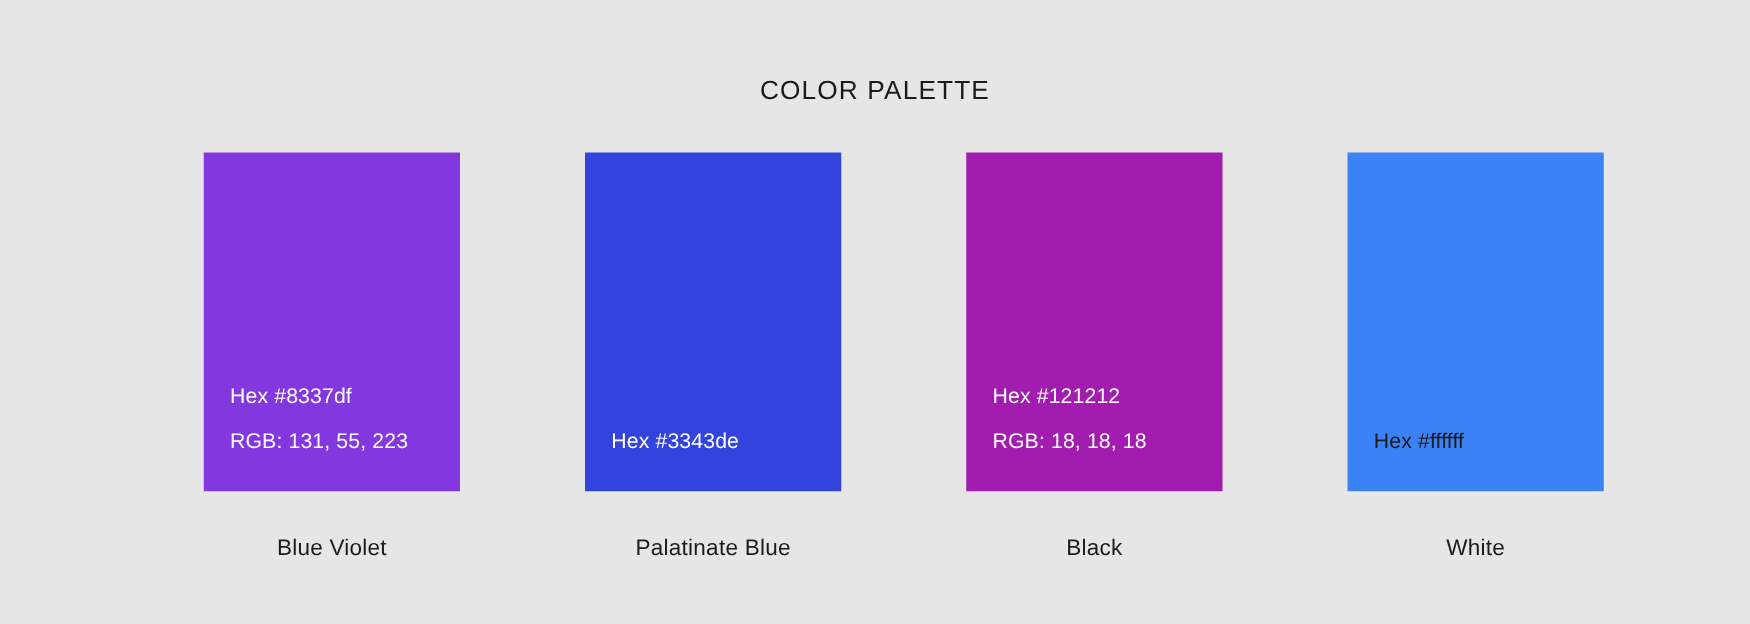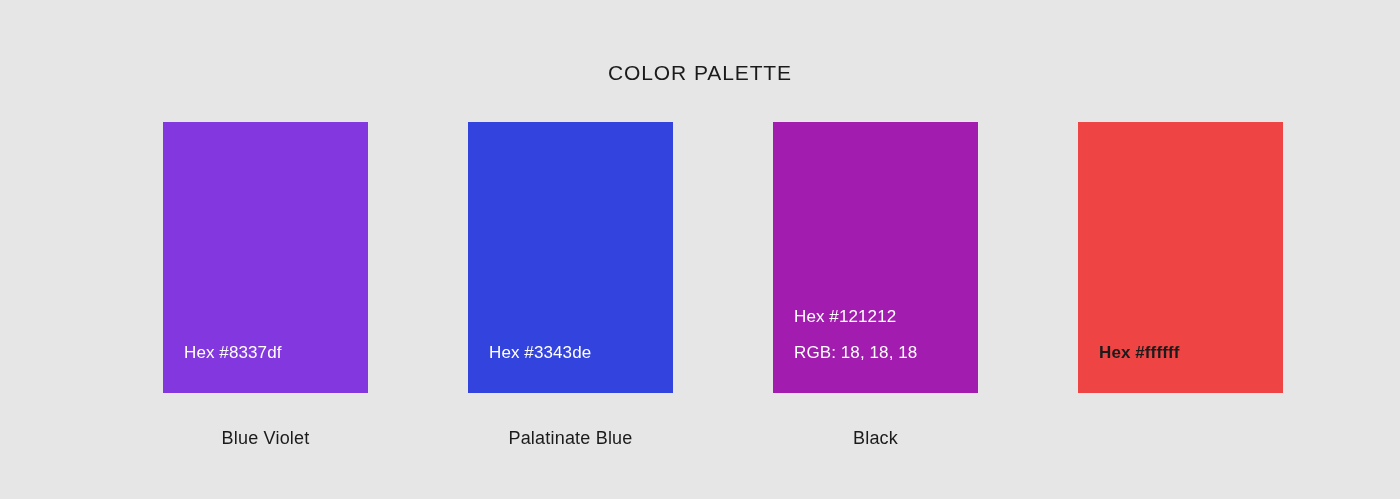--- a/index.html
+++ b/index.html
@@ -79,20 +79,21 @@
 <body style="background: rgb(230, 230, 230);">
 
 <h1 class="page-title" style="color: rgb(27, 27, 27);">COLOR PALETTE</h1>
 
 <div class="swatch-row">
 
   <div class="swatch-cell">
     <div class="swatch-chip" style="background: rgb(131, 55, 223); color: rgb(255, 255, 255);">
       <div class="swatch-text">
         <div class="swatch-line">Hex #8337df</div>
+        <div class="swatch-line">RGB: 131, 55, 223</div>
       </div>
     </div>
     <div class="swatch-name">Blue Violet</div>
   </div>
 
   <div class="swatch-cell">
     <div class="swatch-chip" style="background: rgb(51, 67, 222); color: rgb(255, 255, 255);">
       <div class="swatch-text">
         <div class="swatch-line">Hex #3343de</div>
       </div>
@@ -104,20 +105,21 @@
     <div class="swatch-chip" style="background: #a21caf; color: rgb(255, 255, 255);">
       <div class="swatch-text">
         <div class="swatch-line">Hex #121212</div>
         <div class="swatch-line">RGB: 18, 18, 18</div>
       </div>
     </div>
     <div class="swatch-name">Black</div>
   </div>
 
   <div class="swatch-cell">
-    <div class="swatch-chip" style="background: #ef4444; color: rgb(27, 27, 27); font-weight: bold;">
+    <div class="swatch-chip" style="background: #3b82f6; color: rgb(27, 27, 27);">
       <div class="swatch-text">
         <div class="swatch-line">Hex #ffffff</div>
       </div>
     </div>
+    <div class="swatch-name">White</div>
   </div>
 
 </div>
 
 </body></html>

